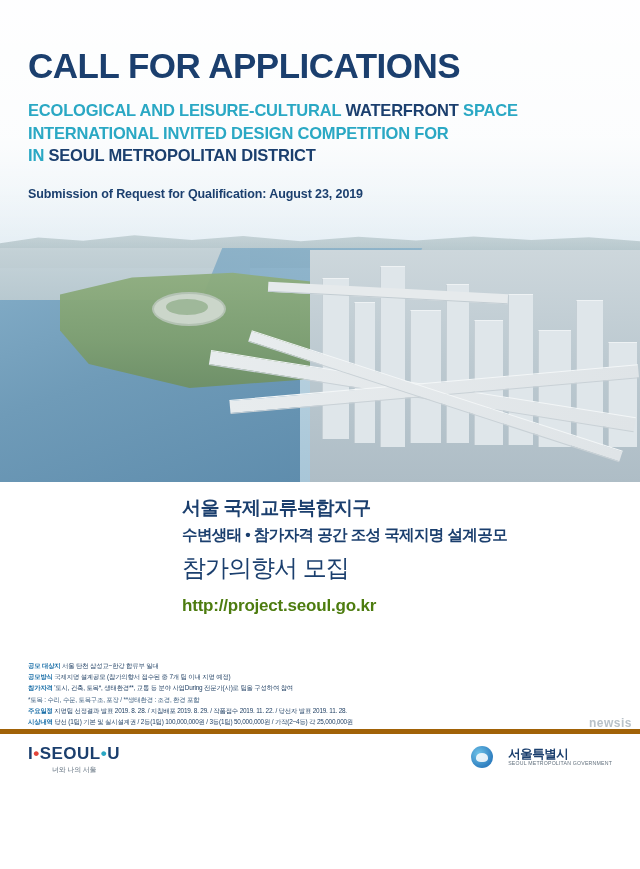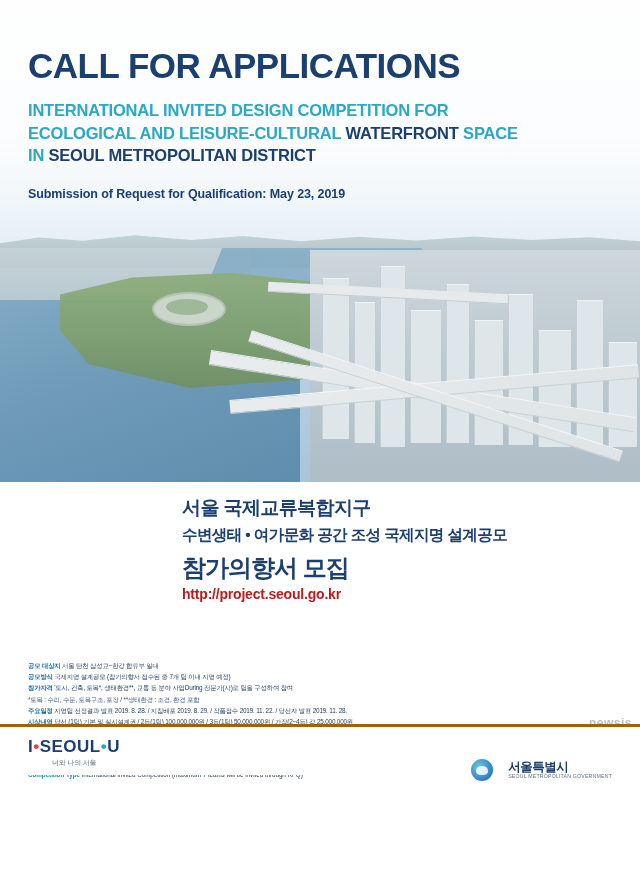--- a/index.html
+++ b/index.html
@@ -152,35 +152,36 @@
     line-height: 1.5;
   }
   .kr-line2 {
     font-size: 15.5px;
     font-weight: bold;
     letter-spacing: -0.6px;
     line-height: 1.6;
   }
   .kr-line3 {
     font-size: 24px;
-    font-weight: bold;
+    font-weight: normal;
     letter-spacing: -1px;
     margin-top: 4px;
     line-height: 1.45;
   }
   .kr-line4 {
     font-size: 15px;
     font-weight: bold;
     letter-spacing: -0.5px;
     margin-top: 14px;
   }
   .kr-url {
-    font-size: 14px;
-    font-weight: bold;
-    color: #b91c1c;
+    font-size: 17px;
+    font-weight: bold;
+    color: #4d7c0f;
+    margin-top: 10px;
     letter-spacing: -0.2px;
   }
 
   
   .kr-details {
     position: absolute;
     left: 28px;
     top: 660px;
     width: 360px;
     color: #1f3f63;
@@ -213,40 +214,40 @@
     font-size: 6.1px;
     line-height: 1.9;
     color: #4a5966;
     padding-left: 22px;
     white-space: nowrap;
   }
 
   
   .footer {
     position: absolute;
-    left: 0; bottom: 7px; width: 640px; height: 48px;
+    left: 0; bottom: 0; width: 640px; height: 48px;
     background: #ffffff;
-    border-top: 3px solid #a16207;
+    border-top: 5px solid #a16207;
   }
   .brand-seoul {
     position: absolute; left: 28px; top: 10px;
     color: #1b3f6e;
     font-weight: bold;
     font-size: 17px;
     letter-spacing: 0.5px;
   }
   .brand-seoul .dot { color: #e2453a; }
   .brand-seoul .dot2 { color: #2aa8c4; }
   .brand-tag {
     position: absolute; left: 52px; top: 31px;
     font-size: 7px; color: #5b6b7a; letter-spacing: -0.2px;
   }
   .gov {
     position: absolute; right: 28px; top: 12px;
-    display: flex; align-items: center; gap: 15px; margin-top: 20px;
+    display: flex; align-items: center; gap: 15px;
   }
   .gov-mark {
     width: 22px; height: 22px; border-radius: 50%;
     background: radial-gradient(circle at 35% 35%, #6fc3e8 0%, #2f7fc0 70%);
     position: relative;
   }
   .gov-mark::after {
     content: "";
     position: absolute; left: 5px; top: 7px; width: 12px; height: 9px;
     background: #ffffff; border-radius: 50% 50% 40% 40%;
@@ -294,35 +295,35 @@
     <div class="road road-b"></div>
     <div class="road road-c"></div>
 
     <div class="hero-fade"></div>
   </div>
 
   <div class="headline-wrap">
     <div class="h-title">CALL FOR APPLICATIONS</div>
     <div class="h-sub">
       <div>
-        <span>INTERNATIONAL INVITED DESIGN COMPETITION FOR</span>
+        <span>ECOLOGICAL AND LEISURE-CULTURAL </span><span class="dark">WATERFRONT</span><span> SPACE</span>
       </div>
       <div>
-        <span>ECOLOGICAL AND LEISURE-CULTURAL </span><span class="dark">WATERFRONT</span><span> SPACE</span>
+        <span>INTERNATIONAL INVITED DESIGN COMPETITION FOR</span>
       </div>
       <div>
         <span>IN </span><span class="dark">SEOUL METROPOLITAN DISTRICT</span>
       </div>
     </div>
-    <div class="h-date">Submission of Request for Qualification: May 23, 2019</div>
+    <div class="h-date">Submission of Request for Qualification: August 23, 2019</div>
   </div>
 
   <div class="kr-block">
     <div class="kr-line1">서울 국제교류복합지구</div>
-    <div class="kr-line2">수변생태 • 여가문화 공간 조성 국제지명 설계공모</div>
+    <div class="kr-line2">수변생태 • 참가자격 공간 조성 국제지명 설계공모</div>
     <div class="kr-line3">참가의향서 모집</div>
     <div class="kr-url">http://project.seoul.go.kr</div>
   </div>
 
   <div class="kr-details">
     <div class="kd-row">
       <span class="lbl">공모 대상지</span>
       <span>서울 탄천 삼성교~한강 합류부 일대</span>
     </div>
     <div class="kd-row">

